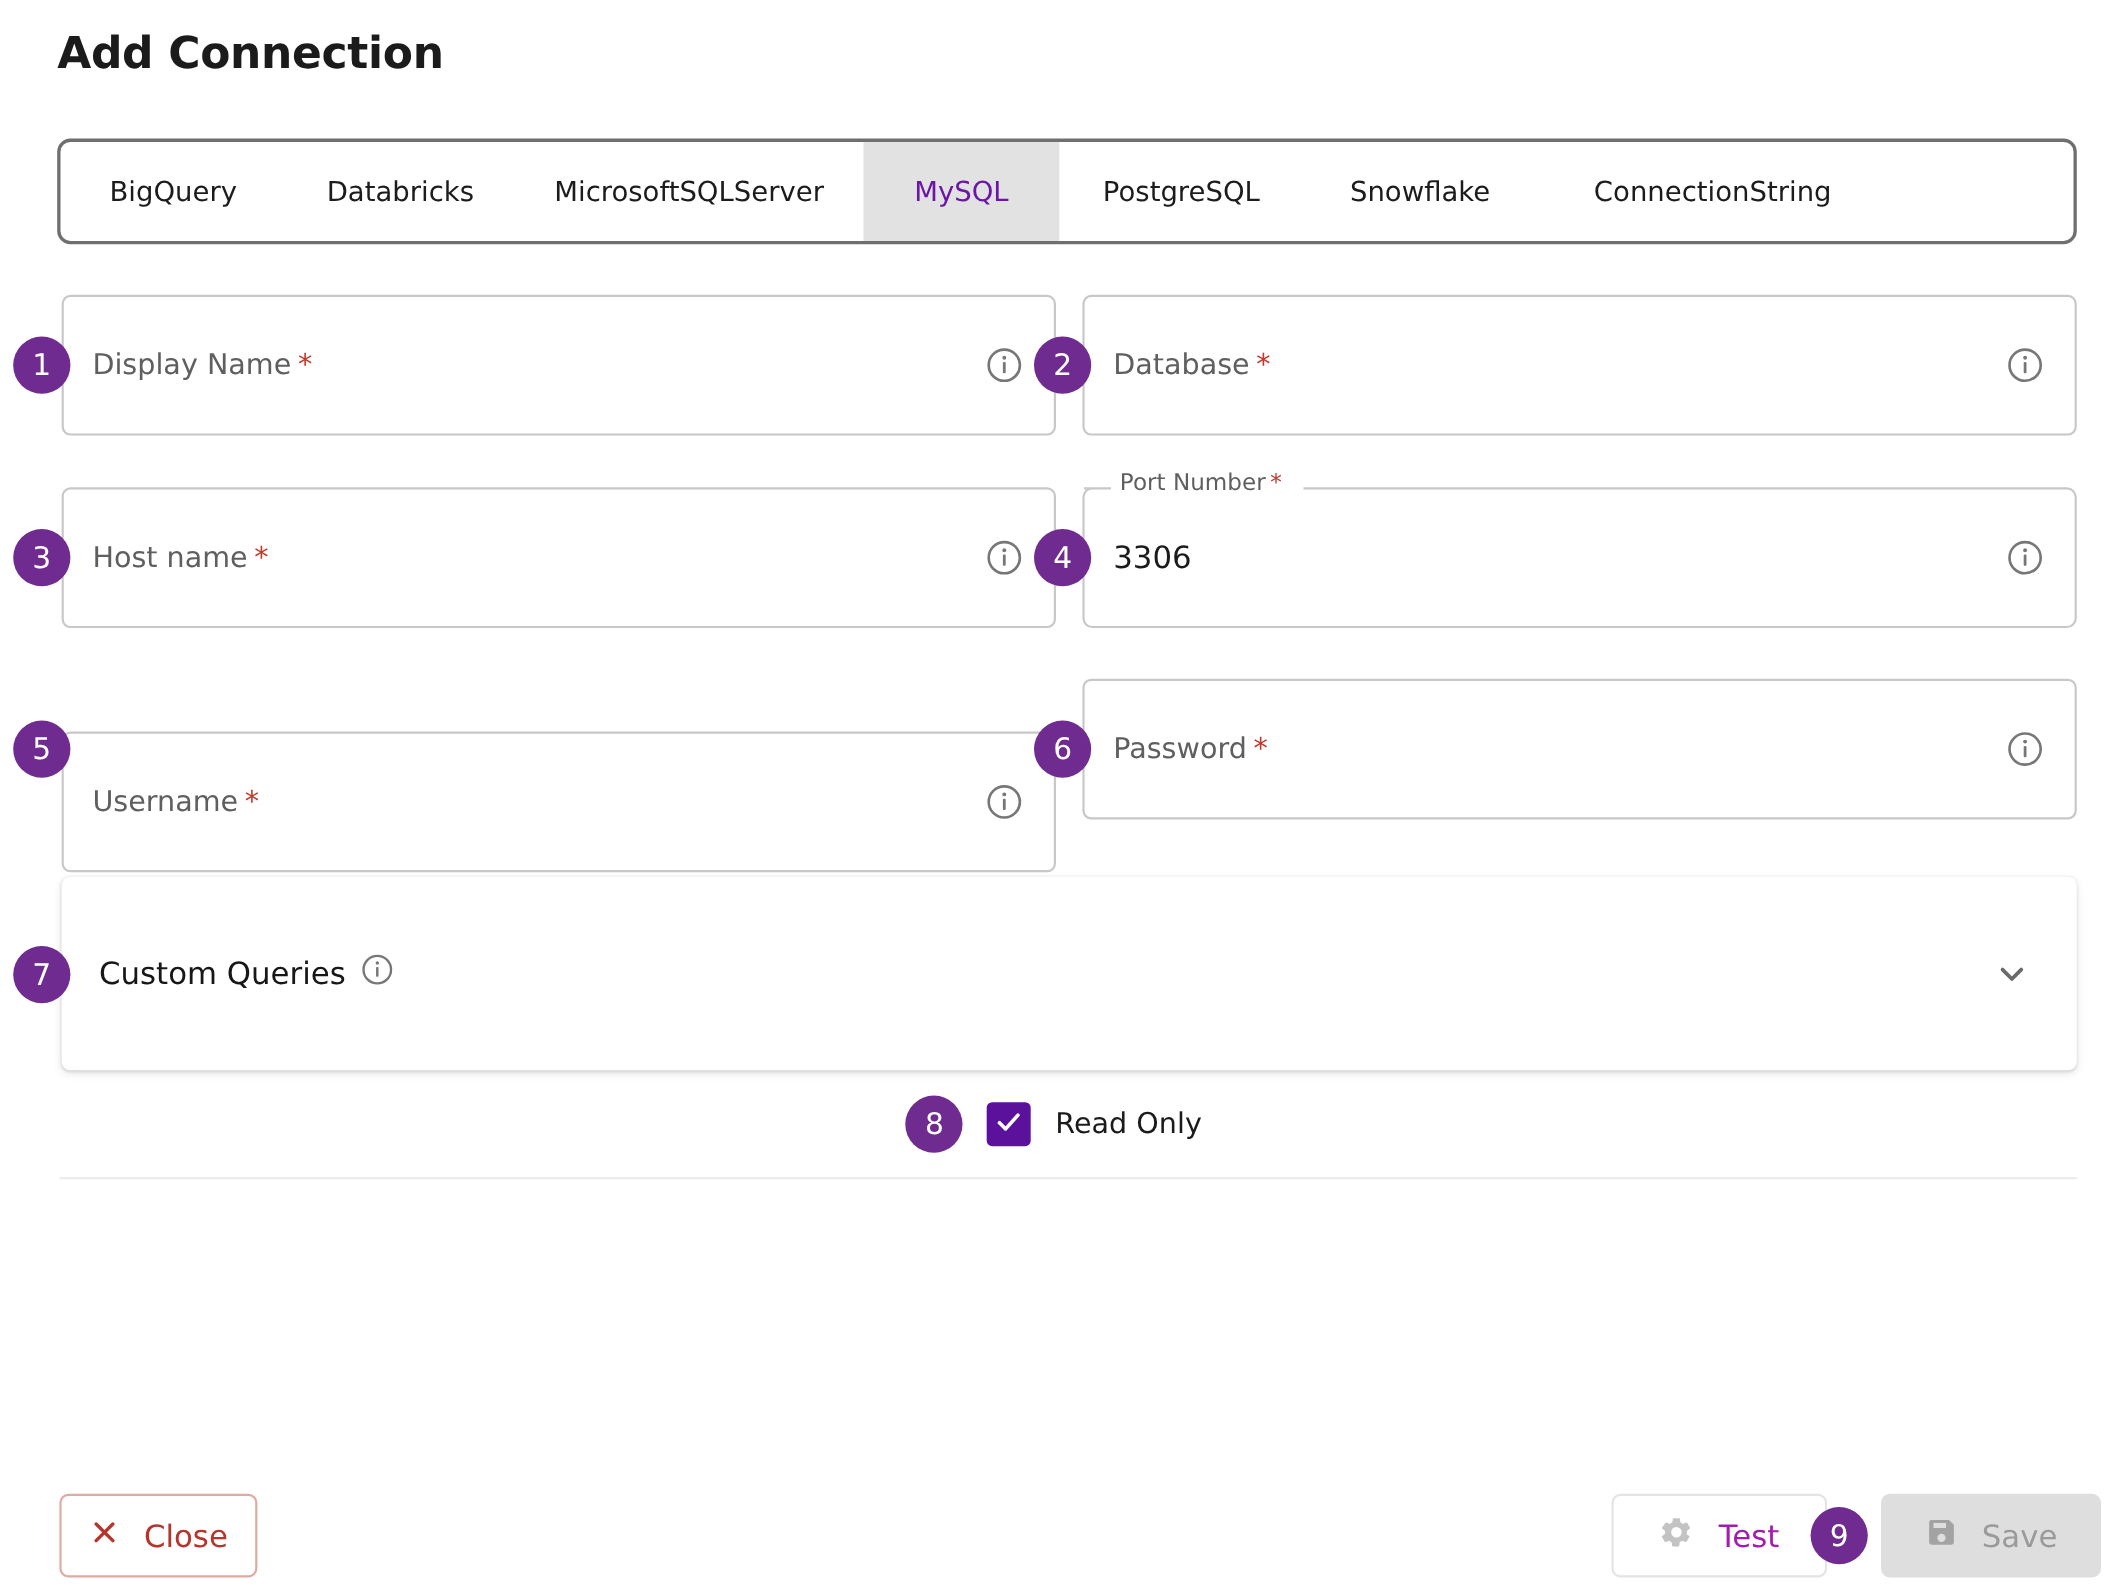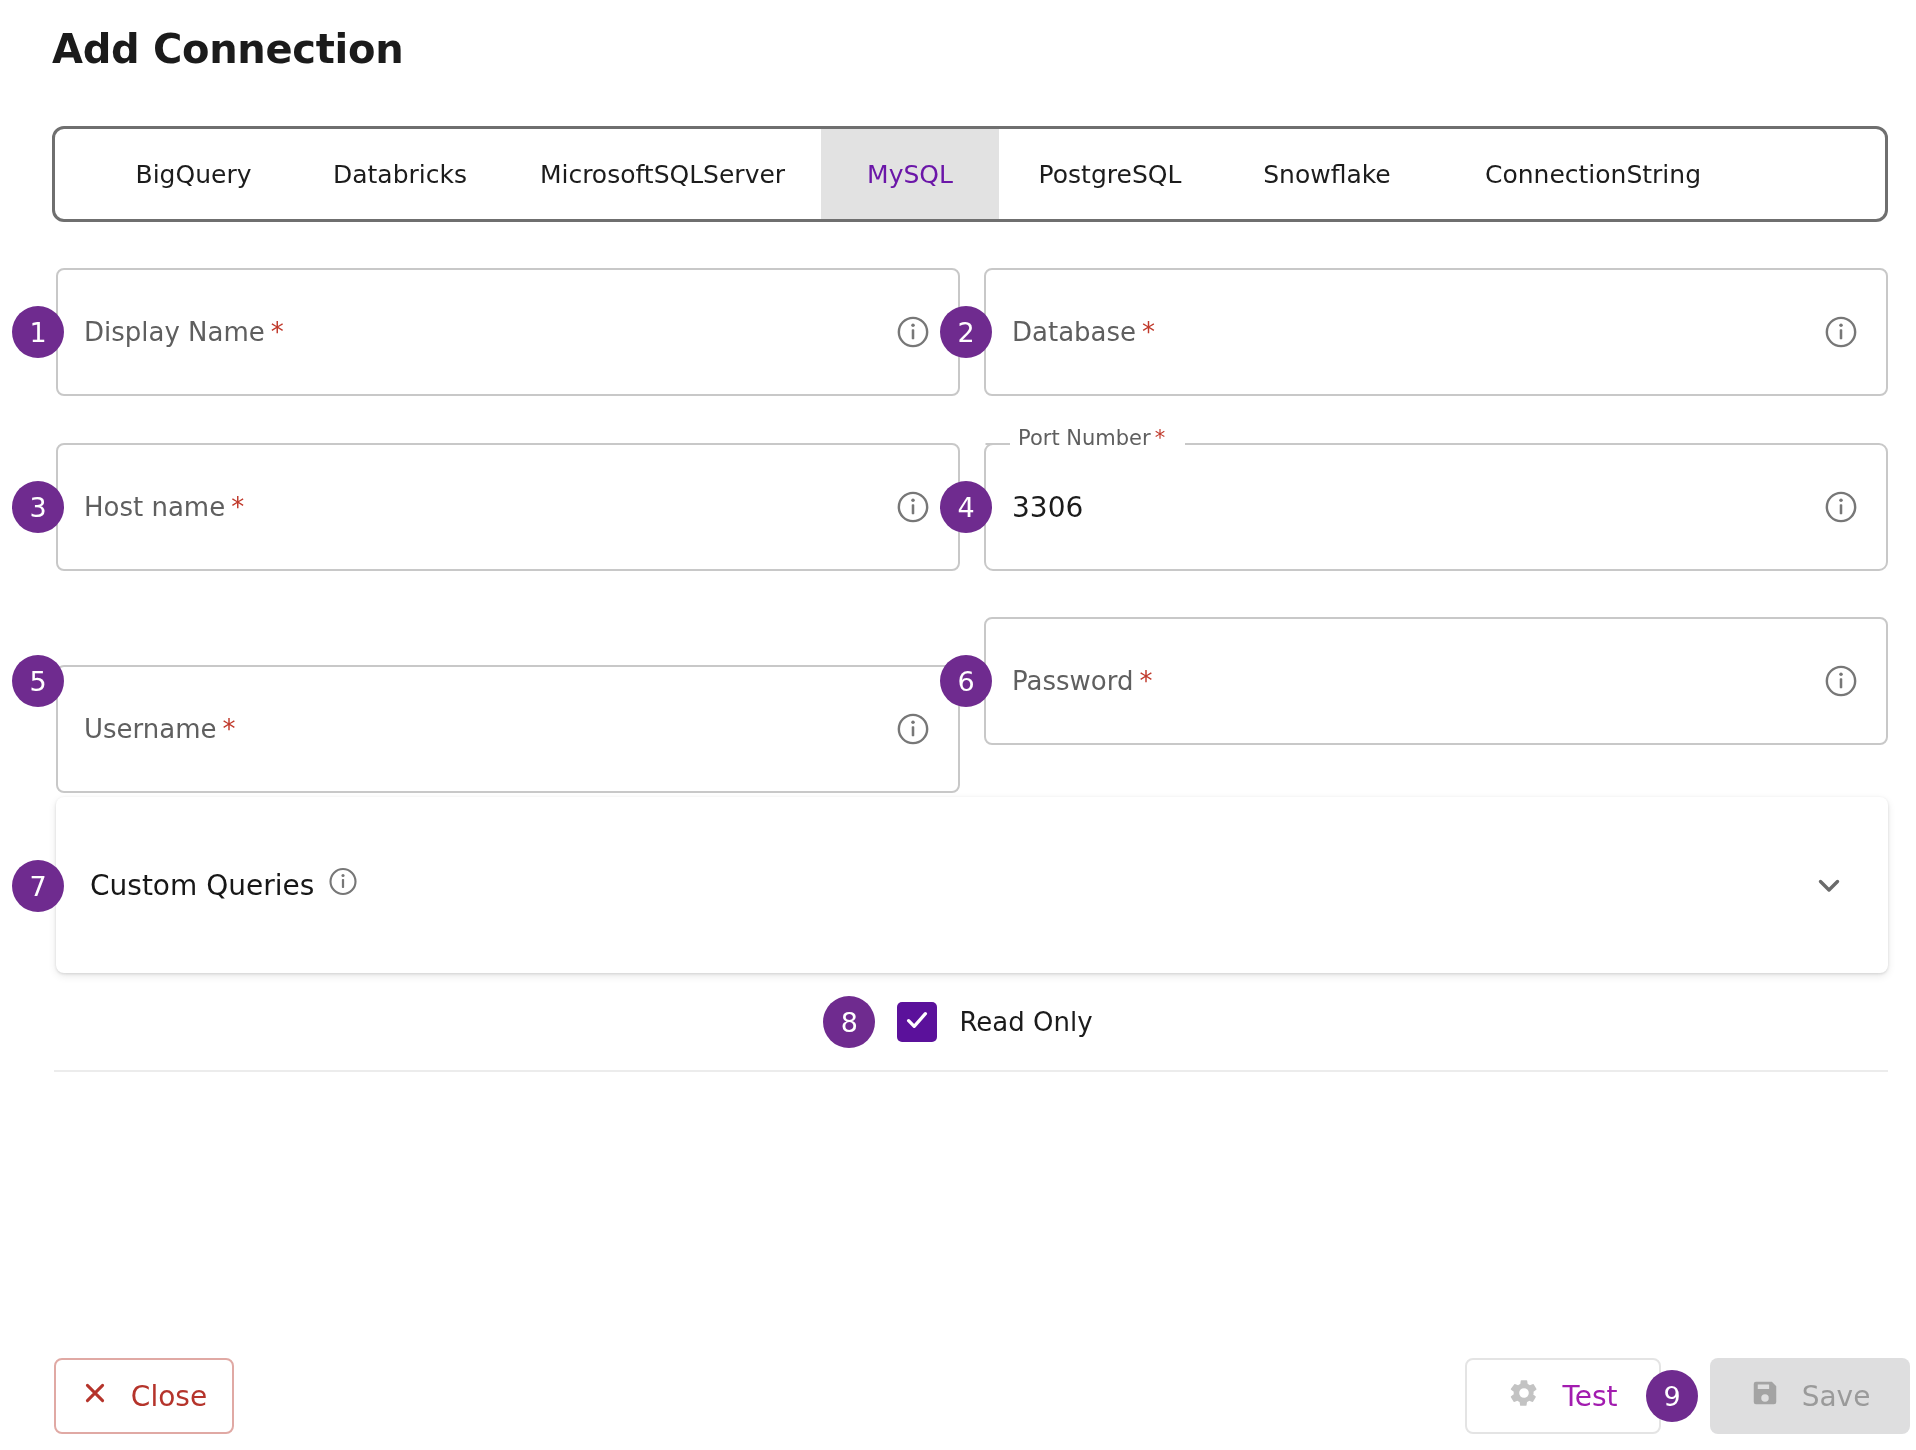--- a/index.html
+++ b/index.html
@@ -255,21 +255,21 @@
     background: #dededf;
     color: #9a9a9a;
   }
 </style>
 </head>
 <body>
 
 <div class="page-title">Add Connection</div>
 
 <div class="tabbar" id="tabbar">
-    <div class="tab" style="width: 205px; margin-left: 36px;">
+    <div class="tab" style="width: 205px;">
       <span>BigQuery</span>
     </div>
     <div class="tab" style="width: 208px;">
       <span>Databricks</span>
     </div>
     <div class="tab" style="width: 317px; align-items: center;">
       <span>MicrosoftSQLServer</span>
     </div>
     <div class="tab selected" style="width: 178px;">
       <span>MySQL</span>

